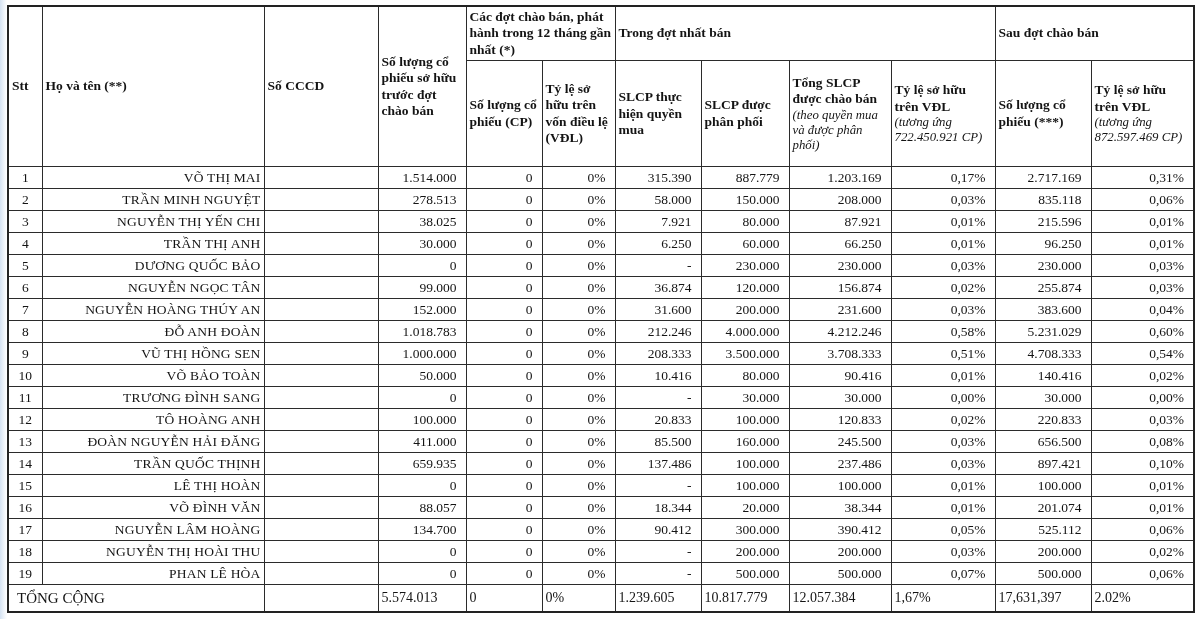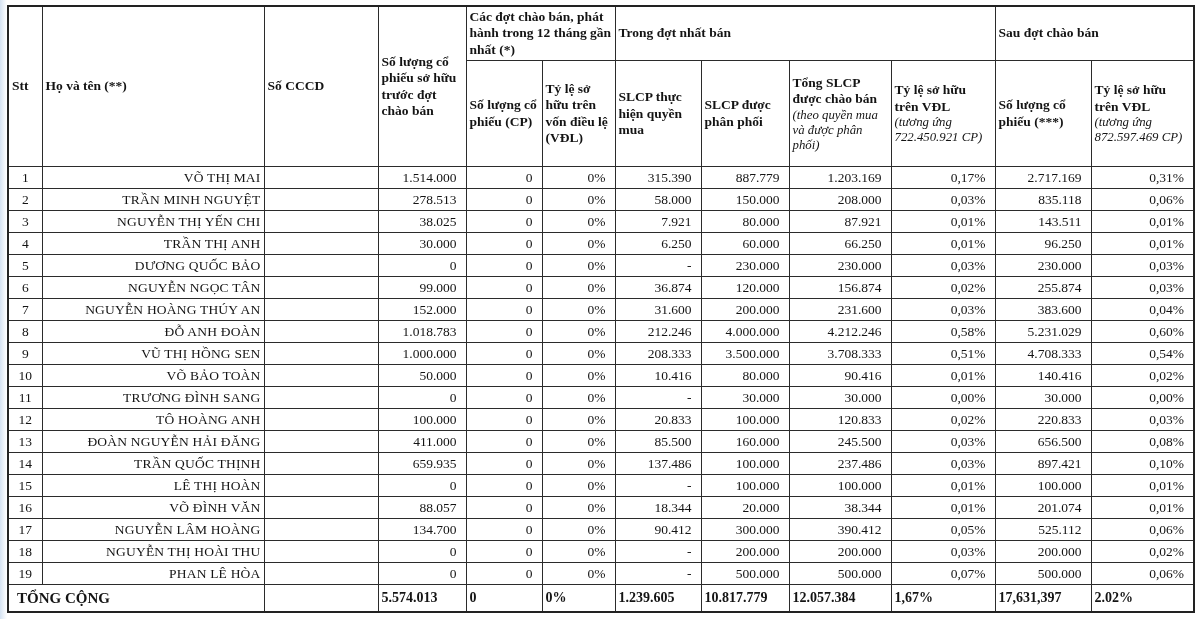--- a/index.html
+++ b/index.html
@@ -48,21 +48,21 @@
   }
   tbody tr td.c0{text-align:center;}
   tbody tr td.c1{text-align:right;padding-left:7px;letter-spacing:.2px;}
   tbody td.c2{text-align:left;}
   tbody td.c3,tbody td.c4,tbody td.c5,tbody td.c6,tbody td.c7,
   tbody td.c8,tbody td.c9,tbody td.c10,tbody td.c11{
     text-align:right;padding-right:9px;
   }
   tfoot td{
     font-size:14px;
-    font-weight:bold;
+    font-weight:normal;
     height:26px;
     white-space:nowrap;
   }
   tfoot td.total-label{text-align:left;padding-left:8px;font-size:15px;}
   tfoot td.num{padding-right:9px;}
 </style>
 </head>
 <body>
 
 <div class="page">
@@ -144,21 +144,21 @@
           <td class="c0">3</td>
           <td class="c1">NGUYỄN THỊ YẾN CHI</td>
           <td class="c2"></td>
           <td class="c3">38.025</td>
           <td class="c4">0</td>
           <td class="c5">0%</td>
           <td class="c6">7.921</td>
           <td class="c7">80.000</td>
           <td class="c8">87.921</td>
           <td class="c9">0,01%</td>
-          <td class="c10">143.511</td>
+          <td class="c10">215.596</td>
           <td class="c11">0,01%</td>
         </tr>
         <tr>
           <td class="c0">4</td>
           <td class="c1">TRẦN THỊ ANH</td>
           <td class="c2"></td>
           <td class="c3">30.000</td>
           <td class="c4">0</td>
           <td class="c5">0%</td>
           <td class="c6">6.250</td>

